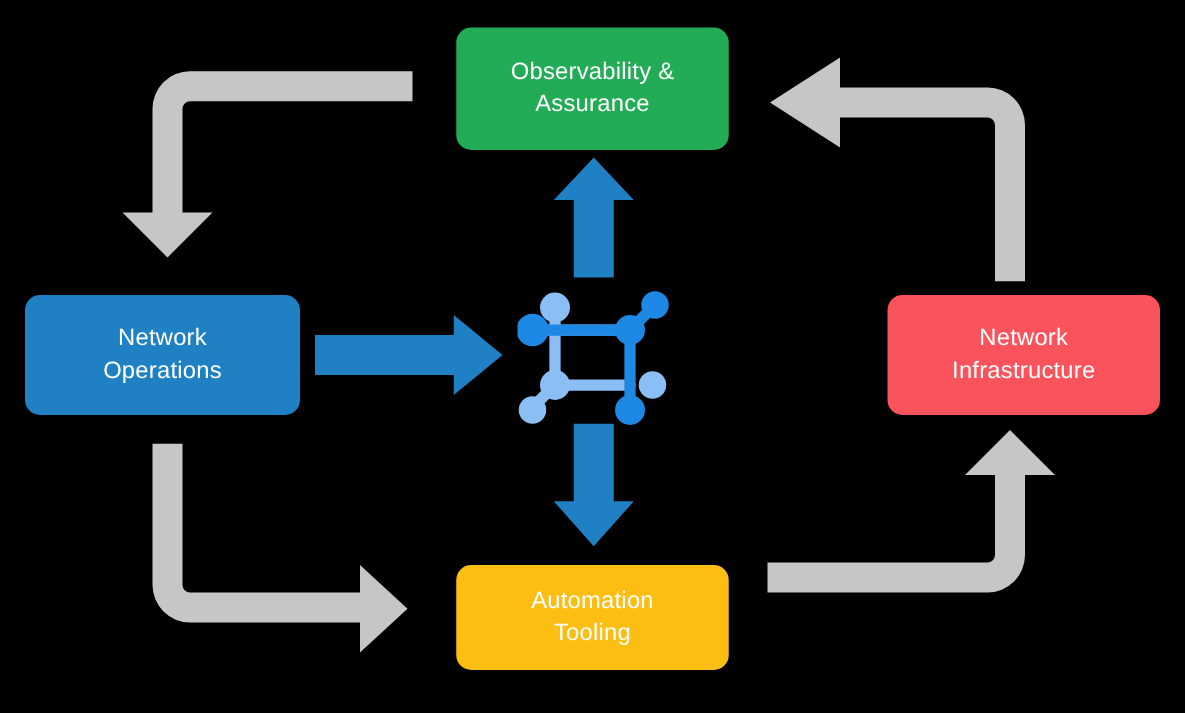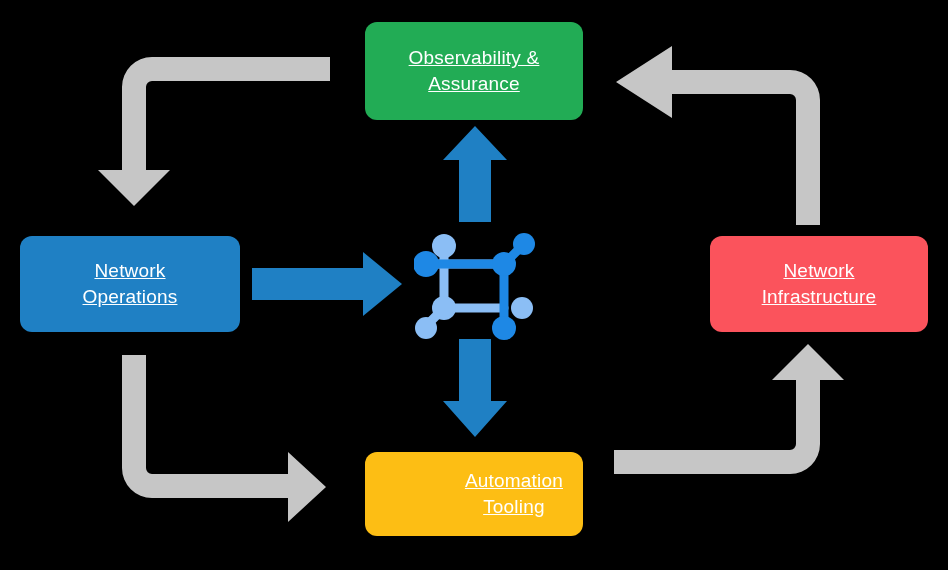--- a/index.html
+++ b/index.html
@@ -21,35 +21,34 @@
     align-items: center;
     justify-content: center;
     text-align: center;
     border-radius: 12px;
     color: #ffffff;
     font-size: 19px;
     line-height: 1.35;
     font-weight: 400;
     letter-spacing: 0.2px;
     box-sizing: border-box;
-    padding: 6px 20px;
+    padding: 6px 10px;
     white-space: pre-line;
-    text-decoration: underline;
   }
   #box-observability {
     left: 365px; top: 22px; width: 218px; height: 98px;
   }
   #box-network-operations {
     left: 20px; top: 236px; width: 220px; height: 96px;
   }
   #box-network-infrastructure {
     left: 710px; top: 236px; width: 218px; height: 96px;
   }
   #box-automation-tooling {
-    left: 365px; top: 452px; width: 218px; height: 84px; justify-content: flex-end;
+    left: 365px; top: 452px; width: 218px; height: 84px;
   }
   .arrow-svg {
     position: absolute;
     left: 0; top: 0;
     width: 948px; height: 570px;
     pointer-events: none;
   }
   .center-icon {
     position: absolute;
     left: 414px;

